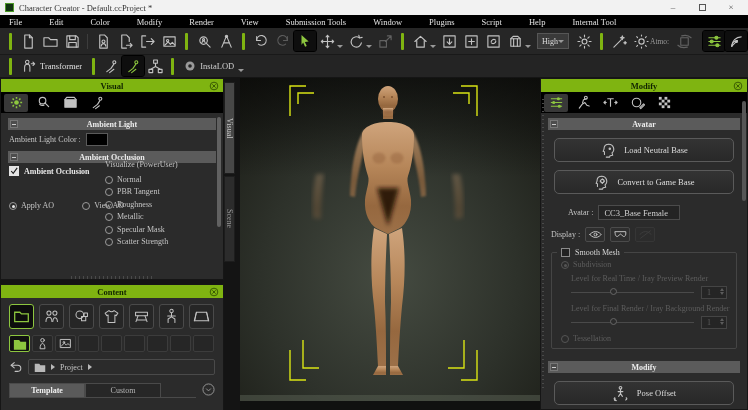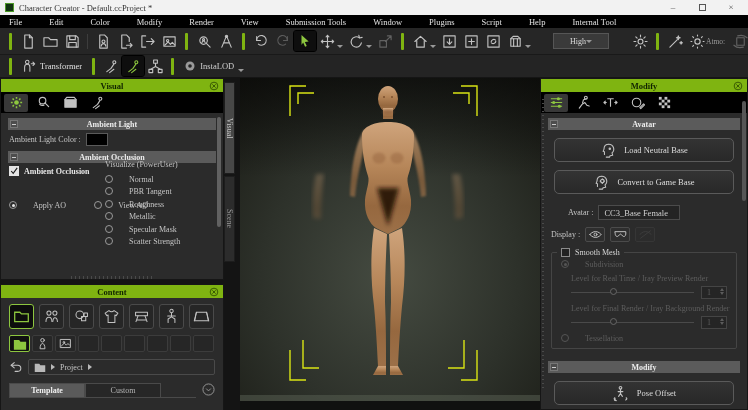--- a/index.html
+++ b/index.html
@@ -27,21 +27,21 @@
   .tb2{height:23px;background:#242424;display:flex;align-items:center;padding:0 4px;border-bottom:1px solid #151515}
   .sep{width:3px;height:17px;background:#7fb411;margin:0 5px;border-radius:1px;flex:0 0 auto}
   .divi{width:1px;height:15px;background:#3d3d3d;margin:0 4px;flex:0 0 auto}
   .ib{width:22px;height:20px;display:flex;align-items:center;justify-content:center;border-radius:2px;flex:0 0 auto}
   .ib.active{background:#0e0e0e;outline:1px solid #000}
   .ib.disabled{opacity:.38}
   .caret{width:0;height:0;border-left:3px solid transparent;border-right:3px solid transparent;
          border-top:3px solid #999;margin:8px 2px 0 0}
   .tb .caret{margin:10px 2px 0 -1px}
   .dropdown{display:flex;align-items:center;justify-content:space-between;width:64px;height:16px;
-            background:#3a3a3a;border:1px solid #565656;font-size:8px;color:#ddd;padding:0 16px;margin:0 20px}
+            background:#3a3a3a;border:1px solid #565656;font-size:8px;color:#ddd;padding:0 4px;margin:0 4px}
   .dropdown .caret{margin:0}
   .atmotxt{font-size:7.5px;color:#9a9a9a;margin:0 4px 0 -2px}
   .tbtn{display:flex;align-items:center;gap:4px;font-size:8.5px;color:#e0e0e0;padding:0 5px;white-space:nowrap}
   .lodlbl{font-size:8.5px;color:#cfcfcf}
 
   
   .panel{position:absolute;background:#2b2b2b;border:1px solid #161616;display:flex;flex-direction:column;overflow:hidden}
   #visual-panel{left:0;top:78px;width:224px;height:202px}
   #content-panel{left:0;top:284px;width:224px;height:130px}
   #modify-panel{left:540px;top:78px;width:208px;height:332px}
@@ -57,21 +57,21 @@
   .lbl{font-size:8px;color:#c4c4c4}
   .dimlbl{font-size:8px;color:#5d5d5d}
   .row{display:flex;align-items:center;gap:5px;margin:3px 8px}
   .swatch{width:22px;height:13px;background:#000;border:1px solid #5a5a5a}
   .cb{width:10px;height:10px;background:#e4e4e4;display:inline-flex;align-items:center;justify-content:center;flex:0 0 auto}
   .cb2{width:9px;height:9px;border:1px solid #8b8b8b;background:#222;flex:0 0 auto}
   .rb{width:8px;height:8px;border:1px solid #9a9a9a;border-radius:50%;position:relative;flex:0 0 auto}
   .rb.sel::after{content:"";position:absolute;left:1.5px;top:1.5px;width:3px;height:3px;border-radius:50%;background:#e8e8e8}
   .rb.dim{border-color:#555}
   .rb.dim.sel::after{background:#555}
-  .radio{display:flex;align-items:flex-start;gap:16px}
+  .radio{display:flex;align-items:flex-end;gap:4px}
   .bold{font-weight:bold;color:#e8e8e8}
 
   .vbody{position:relative;flex:1}
   .visualize{position:absolute;left:104px;top:40px}
   .visualize .radio{margin-top:3.5px}
   .applyrow{position:absolute;left:8px;top:88px;display:flex;gap:28px}
   .vscroll{position:absolute;right:2px;top:4px;width:4px;height:110px;background:#616161;border-radius:2px}
 
   .vtabs{position:absolute;left:224px;top:82px;width:16px}
   .vtab{writing-mode:vertical-rl;font-size:8px;color:#c6c6c6;background:#484848;border:1px solid #1d1d1d;

